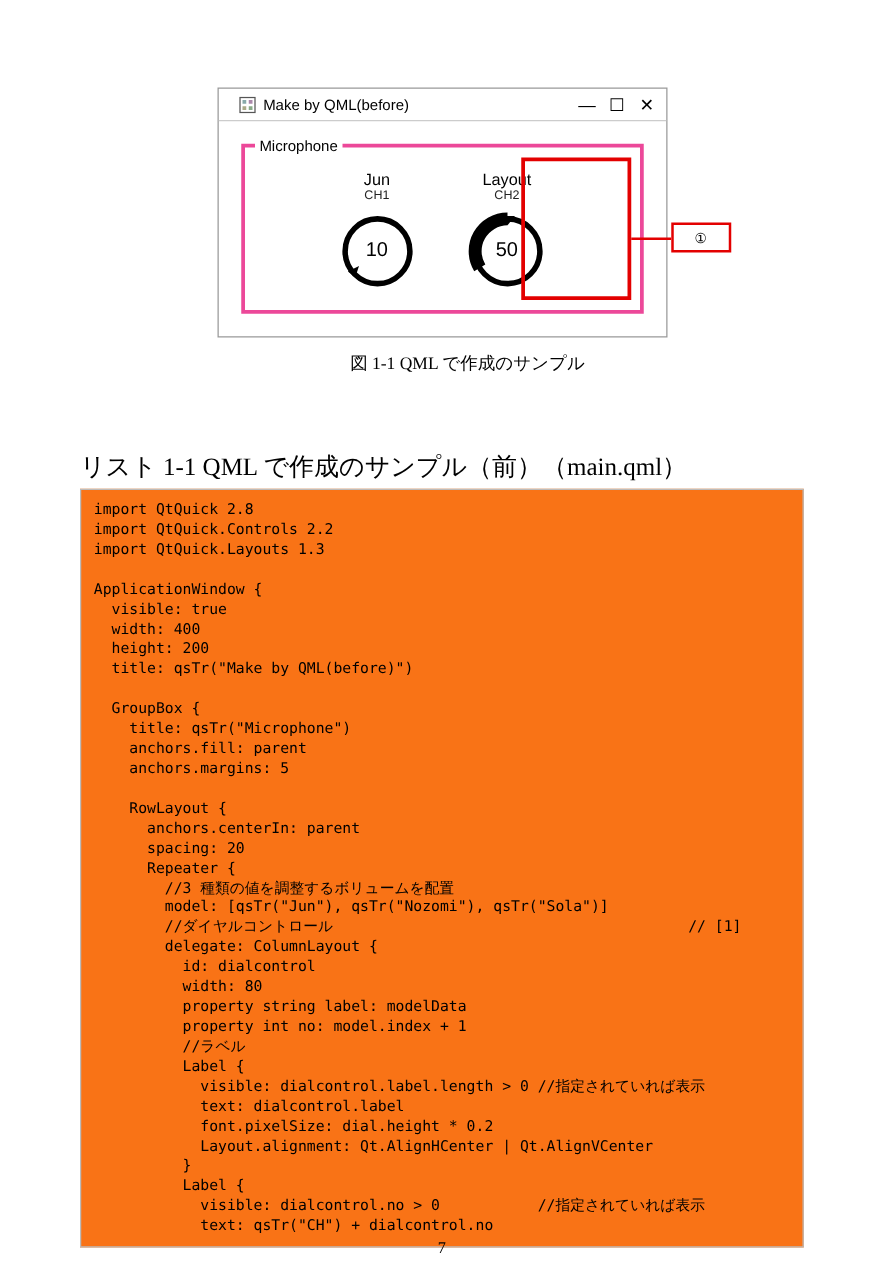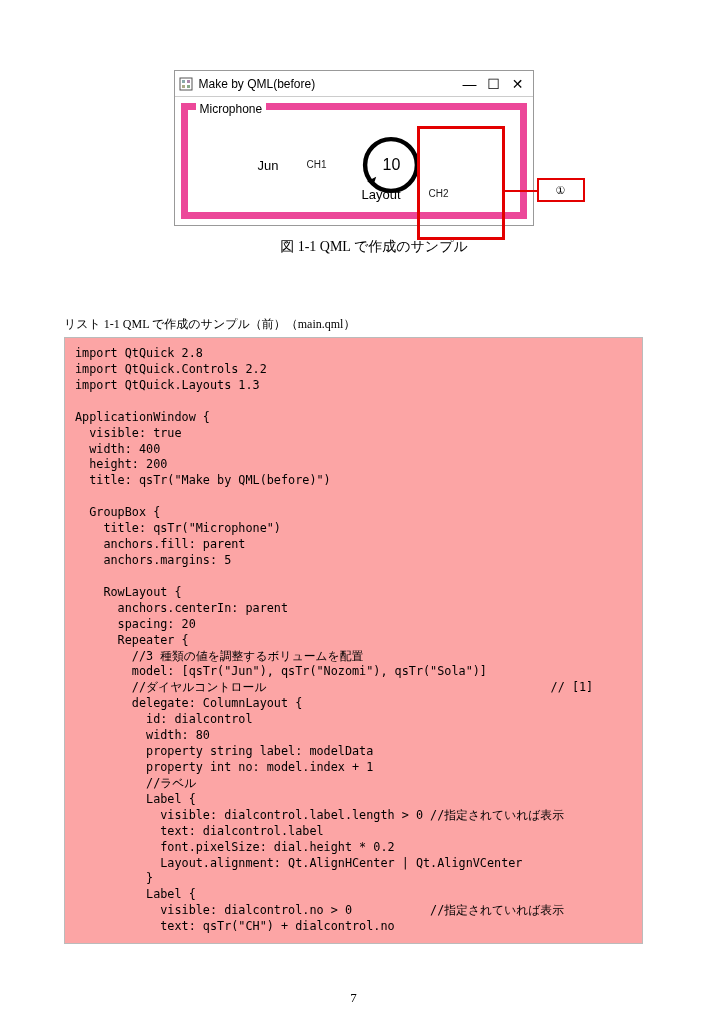--- a/index.html
+++ b/index.html
@@ -22,57 +22,56 @@
   .app-window {
     border: 1px solid #999;
     width: 360px;
     background: #fff;
   }
   .titlebar {
     display: flex;
     align-items: center;
     height: 26px;
     border-bottom: 1px solid #ccc;
-    padding: 0 4px 0 4px;
+    padding: 0 4px 0 16px;
     font-size: 12px;
     gap: 6px;
   }
   .titlebar .app-icon {
     width: 14px; height: 14px;
     display: inline-flex;
     align-items: center; justify-content: center;
   }
   .titlebar .title-text { flex: 1; }
   .titlebar .win-btns { display: flex; gap: 10px; padding-right: 4px; font-size: 14px; }
   .titlebar .win-btn { width: 14px; text-align: center; line-height: 14px; }
   .groupbox {
-    margin: 6px;
-    border: 7px solid #ec4899;
+    margin: 18px;
+    border: 3px solid #ec4899;
     position: relative;
     padding: 18px 8px 10px 8px;
   }
   .groupbox-title {
     position: absolute;
     top: -8px; left: 8px;
     background: #fff;
     padding: 0 4px;
     font-size: 12px;
   }
   .dials-row {
     display: flex;
     gap: 16px;
     justify-content: center;
     align-items: flex-end;
   }
   .dial-col {
     display: flex;
-    flex-direction: row;
+    flex-direction: column;
     align-items: center;
     width: 88px;
-    gap: 28px;
   }
   .dial-col .name { font-size: 13px; }
   .dial-col .ch { font-size: 10px; color: #222; margin-bottom: 2px; }
   .dial { position: relative; width: 74px; height: 74px; }
   .dial svg { width: 74px; height: 74px; display: block; }
   .dial .value {
     position: absolute; inset: 0;
     display: flex; align-items: center; justify-content: center;
     font-size: 16px;
   }
@@ -92,26 +91,26 @@
     position: absolute;
     height: 2px; background: #e30000;
   }
   .figure-caption {
     margin-top: 12px;
     font-size: 14px;
     font-family: "Yu Mincho", "MS Mincho", serif;
     padding-left: 41px;
   }
   .listing-title {
-    font-size: 12px;
+    font-size: 20px;
     margin-bottom: 4px;
     font-family: "Yu Mincho", "MS Mincho", serif;
   }
   .code-block {
-    background: #fca5a5;
+    background: #f97316;
     border: 1px solid #bbb;
     padding: 8px 10px;
     font-family: "Consolas", "Menlo", monospace;
     font-size: 11.8px;
     line-height: 1.35;
     white-space: pre;
     overflow: hidden;
   }
   .page-num {
     position: absolute;
@@ -159,20 +158,28 @@
                 <path d="M 50 50 L 22 68" stroke="none"></path>
                 <polygon points="18,72 30,66 26,78" fill="#000"></polygon>
               </svg>
               <span class="value">10</span>
             </div>
           </div>
 
           <div class="dial-col">
             <span class="name">Layout</span>
             <span class="ch">CH2</span>
+            <div class="dial">
+              <svg viewBox="0 0 100 100">
+                <circle cx="50" cy="50" r="35" fill="none" stroke="#000" stroke-width="6"></circle>
+                <path d="M 20 68 A 35 35 0 0 1 50 15" fill="none" stroke="#000" stroke-width="14"></path>
+                <polygon points="42,12 58,12 50,22" fill="#000"></polygon>
+              </svg>
+              <span class="value">50</span>
+            </div>
           </div>
 
 
         </div>
       </div>
     </div>
 
     <div class="highlight-box" style="left:243px; top:56px; width:88px; height:114px;"></div>
     <div class="callout-line" style="left:331px; top:120px; width:32px;"></div>
     <div class="callout-box" style="left:363px; top:108px;">

